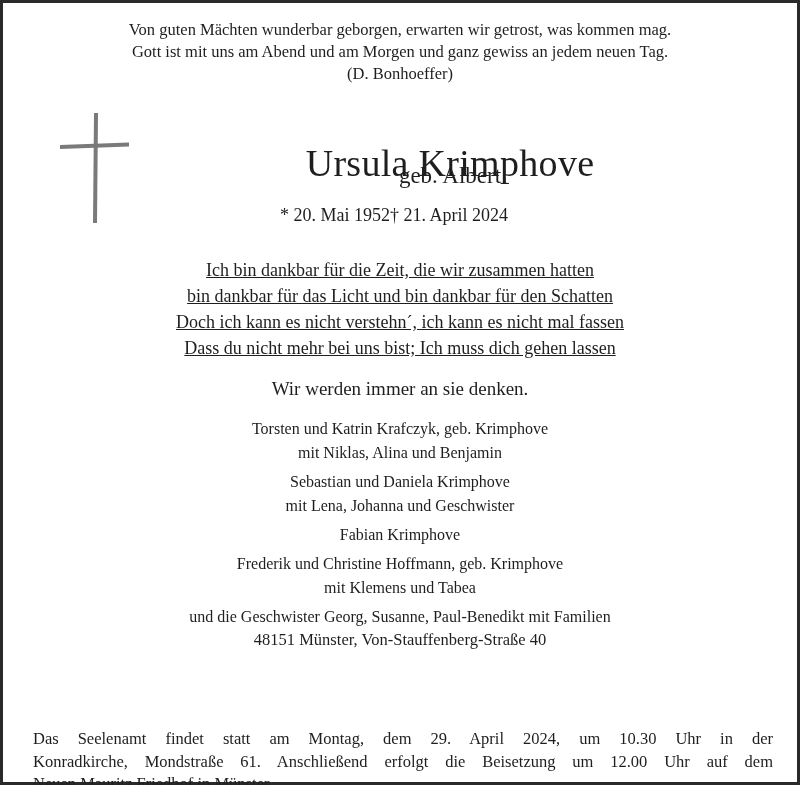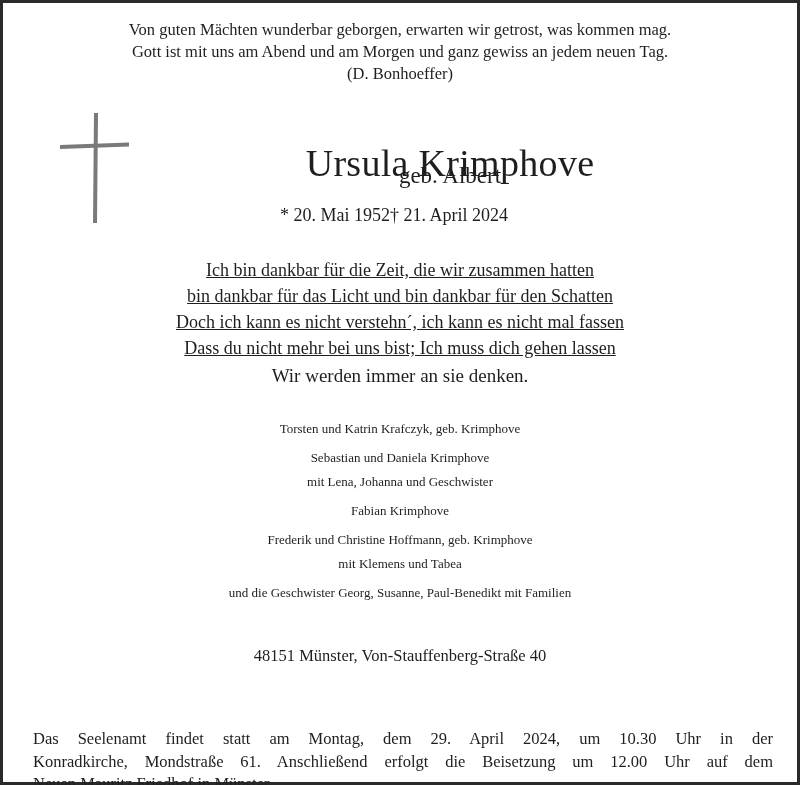--- a/index.html
+++ b/index.html
@@ -72,35 +72,35 @@
     .dates .death { display: inline-block; }
 
     .poem {
       top: 254px;
       font-size: 18px;
       line-height: 26px;
     }
     .poem div { height: 26px; text-decoration: underline; }
 
     .remember {
-      top: 360px;
+      top: 373px;
       font-size: 19px;
       line-height: 26px;
     }
 
     .family {
       top: 414px;
-      font-size: 13px;
+      font-size: 16px;
       line-height: 24px;
     }
     .family .group { margin-bottom: 5px; }
     .family .group div { height: 24px; }
 
     .address {
-      top: 642px;
+      top: 626px;
       font-size: 16.5px;
       line-height: 22px;
     }
 
     .service {
       position: absolute;
       top: 725px;
       left: 30px;
       width: 740px;
       font-size: 16.5px;
@@ -147,20 +147,21 @@
     <div>bin dankbar für das Licht und bin dankbar für den Schatten</div>
     <div>Doch ich kann es nicht verstehn´, ich kann es nicht mal fassen</div>
     <div>Dass du nicht mehr bei uns bist; Ich muss dich gehen lassen</div>
   </div>
 
   <div class="abs remember">Wir werden immer an sie denken.</div>
 
   <div class="abs family">
     <div class="group">
       <div>Torsten und Katrin Krafczyk, geb. Krimphove</div>
+      <div>mit Niklas, Alina und Benjamin</div>
     </div>
     <div class="group">
       <div>Sebastian und Daniela Krimphove</div>
       <div>mit Lena, Johanna und Geschwister</div>
     </div>
     <div class="group">
       <div>Fabian Krimphove</div>
     </div>
     <div class="group">
       <div>Frederik und Christine Hoffmann, geb. Krimphove</div>

